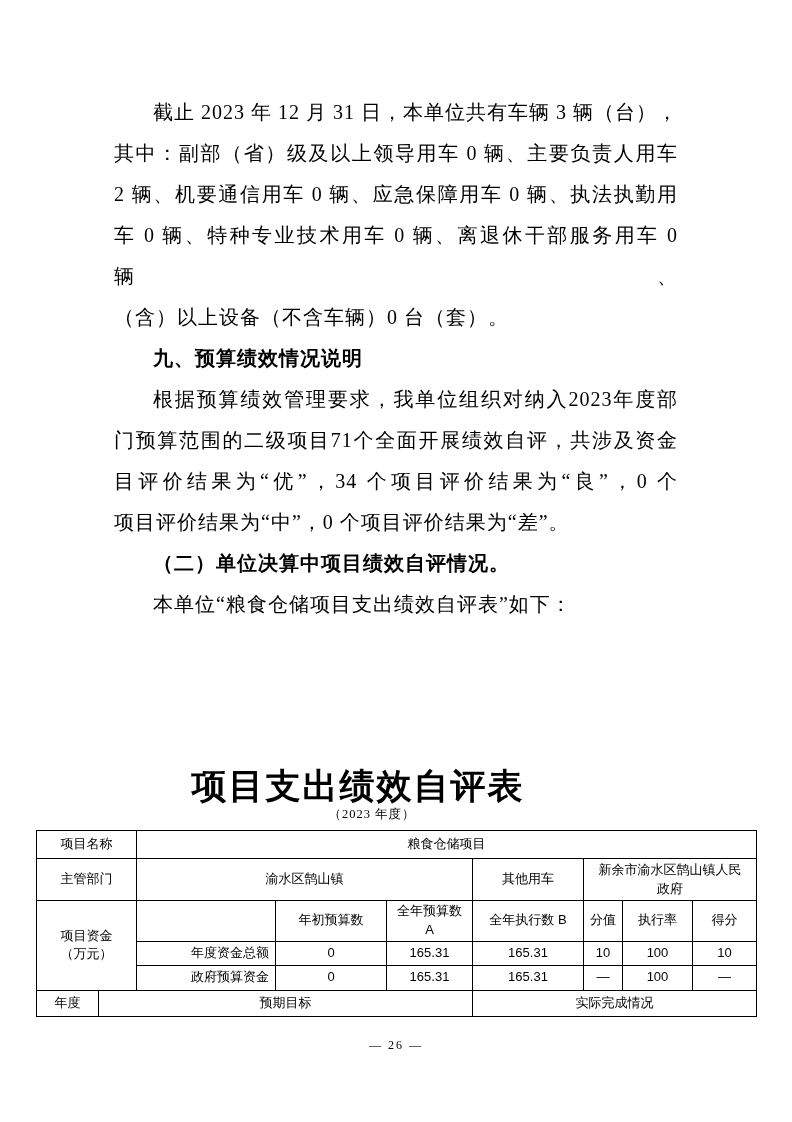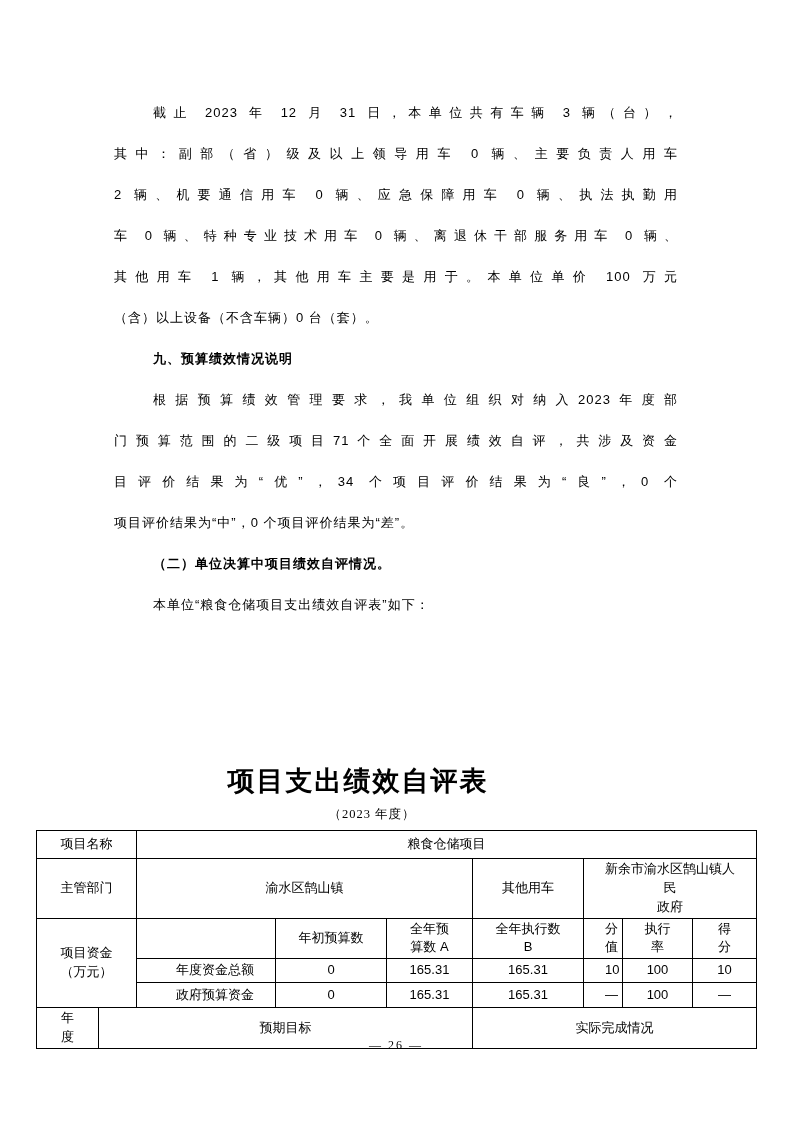--- a/index.html
+++ b/index.html
@@ -7,35 +7,35 @@
     position: relative;
     width: 792px; height: 1122px;
     margin: 0 auto;
     background: #ffffff;
     overflow: hidden;
     color: #000;
   }
   .body-text {
     position: absolute;
     left: 114px; top: 92px; width: 564px;
-    font-family: Liberation Sans, sans-serif;
-    font-size: 13px;
+    font-family: Liberation Serif, serif;
+    font-size: 20px;
     line-height: 41px;
     color: #000;
   }
   .line { letter-spacing: 1px; }
   .just { text-align: justify; text-align-last: justify; }
   .indent { text-indent: 39px; }
   .bold { font-weight: bold; }
   .table-title {
     position: absolute; top: 763px; left: 0; width: 716px;
     text-align: center;
     font-family: Liberation Serif, serif;
     font-weight: bold;
-    font-size: 27px;
+    font-size: 35px;
     letter-spacing: 2px;
   }
   .table-subtitle {
     position: absolute; top: 806px; left: 0; width: 744px;
     text-align: center;
     font-family: "Liberation Serif", "DejaVu Serif", serif;
     font-size: 12.5px;
     letter-spacing: 1px;
   }
   table.eval {
@@ -44,21 +44,21 @@
     border-collapse: collapse;
     table-layout: fixed;
     font-family: "Liberation Sans", "DejaVu Sans", sans-serif;
     font-size: 13px;
     color: #000;
   }
   table.eval td {
     border: 1.5px solid #000;
     text-align: center;
     vertical-align: middle;
-    padding: 1px 21px;
+    padding: 1px 6px;
     line-height: 1.45;
     overflow: hidden;
   }
   table.eval td.tl { text-align: right; padding-left: 3px; }
   table.eval td.pre { white-space: pre-line; }
   .page-number {
     position: absolute; top: 1038px; left: 0; width: 792px;
     text-align: center;
     font-family: "Liberation Serif", "DejaVu Serif", serif;
     font-size: 12px;
@@ -68,21 +68,20 @@
 </head>
 <body>
 
 <div class="page">
 
   <div class="body-text">
     <div class="line just indent">截止 2023 年 12 月 31 日，本单位共有车辆 3 辆（台），</div>
     <div class="line just">其中：副部（省）级及以上领导用车 0 辆、主要负责人用车</div>
     <div class="line just">2 辆、机要通信用车 0 辆、应急保障用车 0 辆、执法执勤用</div>
     <div class="line just">车 0 辆、特种专业技术用车 0 辆、离退休干部服务用车 0 辆、</div>
-    <div class="line just">其他用车 1 辆，其他用车主要是用于。本单位单价 100 万元</div>
     <div class="line">（含）以上设备（不含车辆）0 台（套）。</div>
     <div class="line bold indent">九、预算绩效情况说明</div>
     <div class="line just indent">根据预算绩效管理要求，我单位组织对纳入2023年度部</div>
     <div class="line just">门预算范围的二级项目71个全面开展绩效自评，共涉及资金</div>
     <div class="line just">目评价结果为“优”，34 个项目评价结果为“良”，0 个</div>
     <div class="line">项目评价结果为“中”，0 个项目评价结果为“差”。</div>
     <div class="line bold indent">（二）单位决算中项目绩效自评情况。</div>
     <div class="line indent">本单位“粮食仓储项目支出绩效自评表”如下：</div>
   </div>
 

